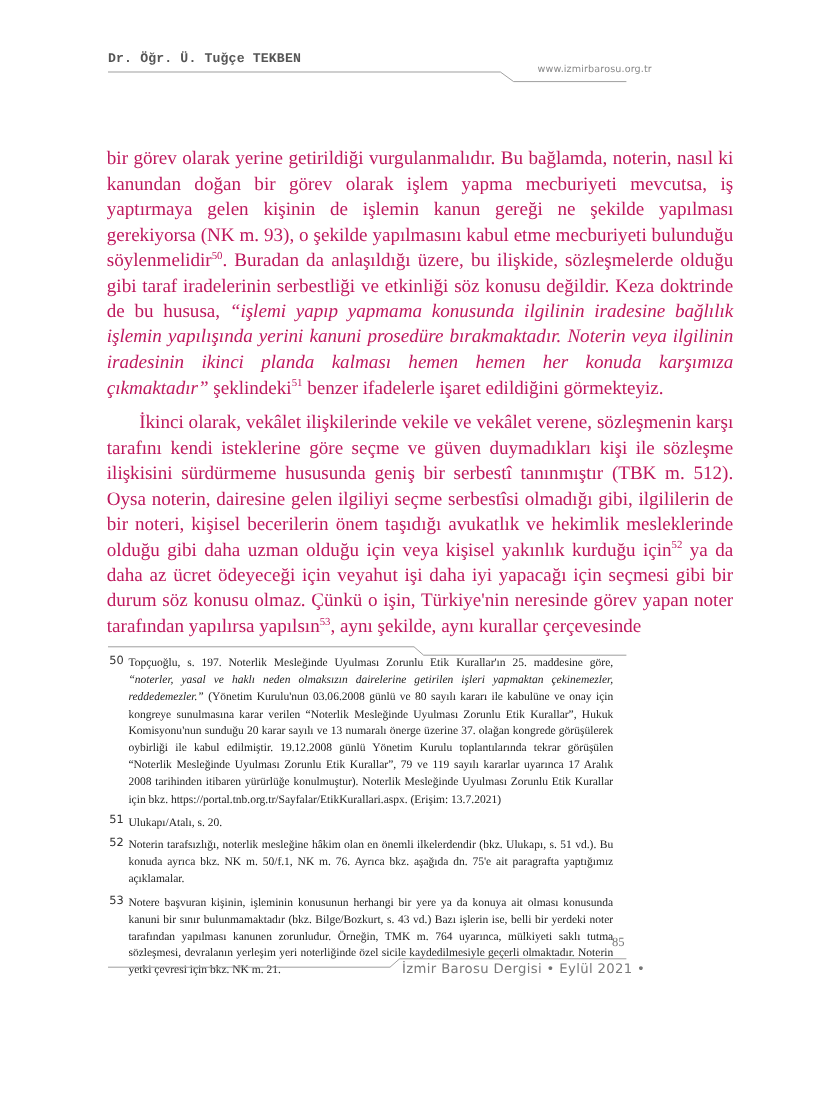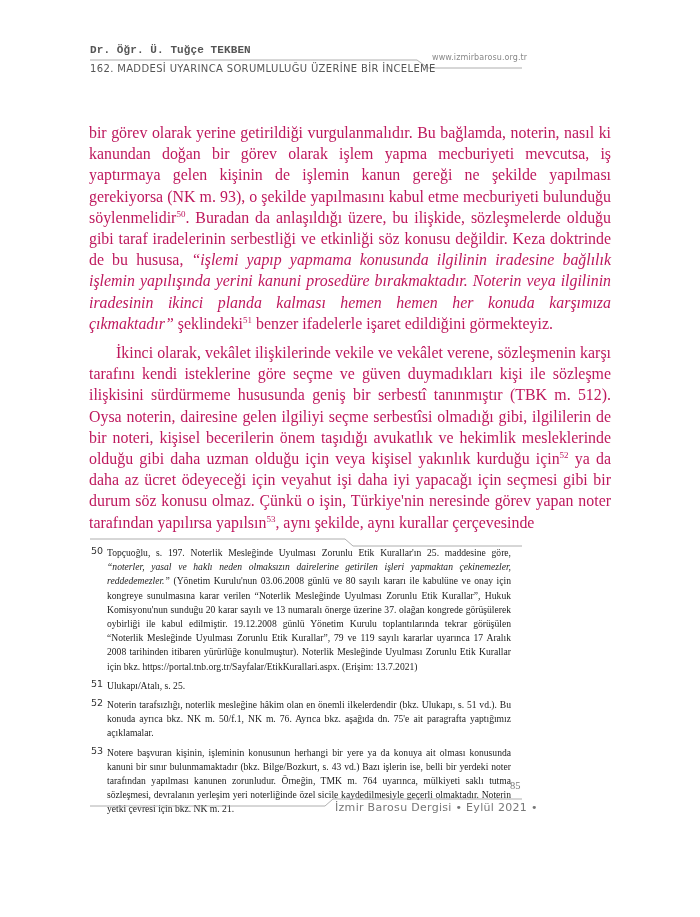--- a/index.html
+++ b/index.html
@@ -1,21 +1,21 @@
 <!DOCTYPE html>
 <html><head>
 <meta charset="utf-8">
 <style>
   html, body { margin: 0; padding: 0; background: #ffffff; }
   body { width: 700px; height: 917px; position: relative; overflow: hidden; font-family: "DejaVu Serif", serif; color: #222; }
 
   
   .hdr-author { position: absolute; left: 90px; top: 44px; font-family: Liberation Mono, monospace; font-size: 11px; font-weight: bold; color: #555; letter-spacing: 0.1px; text-align: right; }
   .hdr-line { position: absolute; left: 0; top: 0; width: 700px; height: 100px; pointer-events: none; }
-  .hdr-url { position: absolute; left: 432px; top: 53px; font-family: "DejaVu Sans", sans-serif; font-size: 8px; color: #888; letter-spacing: 0.1px; }
+  .hdr-url { position: absolute; left: 448px; top: 53px; font-family: "DejaVu Sans", sans-serif; font-size: 8px; color: #888; letter-spacing: 0.1px; }
   .hdr-title { position: absolute; left: 90px; top: 62px; font-family: "DejaVu Sans", sans-serif; font-size: 10px; color: #555; line-height: 13px; letter-spacing: 0.35px; }
 
   
   .body { position: absolute; left: 89px; top: 122px; width: 522px; font-family: "Liberation Serif", "DejaVu Serif", serif; font-size: 15.9px; line-height: 21.2px; text-align: justify; color: #be185d; }
   .body p { margin: 0; }
   .body p.indent { text-indent: 27px; margin-top: 8px; }
   .body sup { font-size: 9px; line-height: 0; vertical-align: 6px; }
   .body em { font-style: italic; }
 
   
@@ -32,40 +32,39 @@
 </style>
 </head>
 <body>
 
 <div class="hdr-author">Dr. Öğr. Ü. Tuğçe TEKBEN</div>
 <svg class="hdr-line" viewBox="0 0 700 100">
   <polyline points="90,60 417,60 428,68 522,68" fill="none" stroke="#9a9a9a" stroke-width="0.8"></polyline>
 </svg>
 <div class="hdr-url">www.izmirbarosu.org.tr</div>
 <div class="hdr-title">
-  <div>162. MADDESİ UYARINCA SORUMLULUĞU ÜZERİNE BİR İNCELEME</div>
 </div>
 
 <div class="body">
   <p><span>bir görev olarak yerine getirildiği vurgulanmalıdır. Bu bağlamda, noterin, nasıl ki kanundan doğan bir görev olarak işlem yapma mecburiyeti mevcutsa, iş yaptırmaya gelen kişinin de işlemin kanun gereği ne şekilde yapılması gerekiyorsa (NK m. 93), o şekilde yapılmasını kabul etme mecburiyeti bulunduğu söylenmelidir</span><sup>50</sup><span>. Buradan da anlaşıldığı üzere, bu ilişkide, sözleşmelerde olduğu gibi taraf iradelerinin serbestliği ve etkinliği söz konusu değildir. Keza doktrinde de bu hususa, </span><em>“işlemi yapıp yapmama konusunda ilgilinin iradesine bağlılık işlemin yapılışında yerini kanuni prosedüre bırakmaktadır. Noterin veya ilgilinin iradesinin ikinci planda kalması hemen hemen her konuda karşımıza çıkmaktadır”</em><span> şeklindeki</span><sup>51</sup><span> benzer ifadelerle işaret edildiğini görmekteyiz.</span></p>
   <p class="indent"><span>İkinci olarak, vekâlet ilişkilerinde vekile ve vekâlet verene, sözleşmenin karşı tarafını kendi isteklerine göre seçme ve güven duymadıkları kişi ile sözleşme ilişkisini sürdürmeme hususunda geniş bir serbestî tanınmıştır (TBK m. 512). Oysa noterin, dairesine gelen ilgiliyi seçme serbestîsi olmadığı gibi, ilgililerin de bir noteri, kişisel becerilerin önem taşıdığı avukatlık ve hekimlik mesleklerinde olduğu gibi daha uzman olduğu için veya kişisel yakınlık kurduğu için</span><sup>52</sup><span> ya da daha az ücret ödeyeceği için veyahut işi daha iyi yapacağı için seçmesi gibi bir durum söz konusu olmaz. Çünkü o işin, Türkiye'nin neresinde görev yapan noter tarafından yapılırsa yapılsın</span><sup>53</sup><span>, aynı şekilde, aynı kurallar çerçevesinde</span></p>
 </div>
 
 <svg class="fn-sep" viewBox="0 0 700 30">
   <polyline points="90,9 345,9 353,16 522,16" fill="none" stroke="#9a9a9a" stroke-width="0.8"></polyline>
 </svg>
 
 <div class="footnotes">
   <div class="fn">
     <span class="fn-num">50</span>
     <span>Topçuoğlu, s. 197.  Noterlik Mesleğinde Uyulması Zorunlu Etik Kurallar'ın 25. maddesine göre, </span><em>“noterler, yasal ve haklı neden olmaksızın dairelerine getirilen işleri yapmaktan çekinemezler, reddedemezler.”</em><span> (Yönetim Kurulu'nun 03.06.2008 günlü ve 80 sayılı kararı ile kabulüne ve onay için kongreye sunulmasına karar verilen “Noterlik Mesleğinde Uyulması Zorunlu Etik Kurallar”, Hukuk Komisyonu'nun sunduğu 20 karar sayılı ve 13 numaralı önerge üzerine 37. olağan kongrede görüşülerek oybirliği ile kabul edilmiştir.  19.12.2008 günlü Yönetim Kurulu toplantılarında tekrar görüşülen “Noterlik Mesleğinde Uyulması Zorunlu Etik Kurallar”, 79 ve 119 sayılı kararlar uyarınca 17 Aralık 2008 tarihinden itibaren yürürlüğe konulmuştur). Noterlik Mesleğinde Uyulması Zorunlu Etik Kurallar için bkz.  https://portal.tnb.org.tr/Sayfalar/EtikKurallari.aspx. (Erişim: 13.7.2021)</span>
   </div>
   <div class="fn">
     <span class="fn-num">51</span>
-    <span>Ulukapı/Atalı, s. 25.</span>
+    <span>Ulukapı/Atalı, s. 20.</span>
   </div>
   <div class="fn">
     <span class="fn-num">52</span>
     <span>Noterin tarafsızlığı, noterlik mesleğine hâkim olan en önemli ilkelerdendir (bkz. Ulukapı, s. 51 vd.). Bu konuda ayrıca bkz. NK m. 50/f.1, NK m. 76. Ayrıca bkz. aşağıda dn. 75'e ait paragrafta yaptığımız açıklamalar.</span>
   </div>
   <div class="fn">
     <span class="fn-num">53</span>
     <span>Notere başvuran kişinin, işleminin konusunun herhangi bir yere ya da konuya ait olması konusunda kanuni bir sınır bulunmamaktadır (bkz. Bilge/Bozkurt, s. 43 vd.) Bazı işlerin ise, belli bir yerdeki noter tarafından yapılması kanunen zorunludur. Örneğin, TMK m. 764 uyarınca, mülkiyeti saklı tutma sözleşmesi, devralanın yerleşim yeri noterliğinde özel sicile kaydedilmesiyle geçerli olmaktadır. Noterin yetki çevresi için bkz. NK m. 21.</span>
   </div>
 </div>

